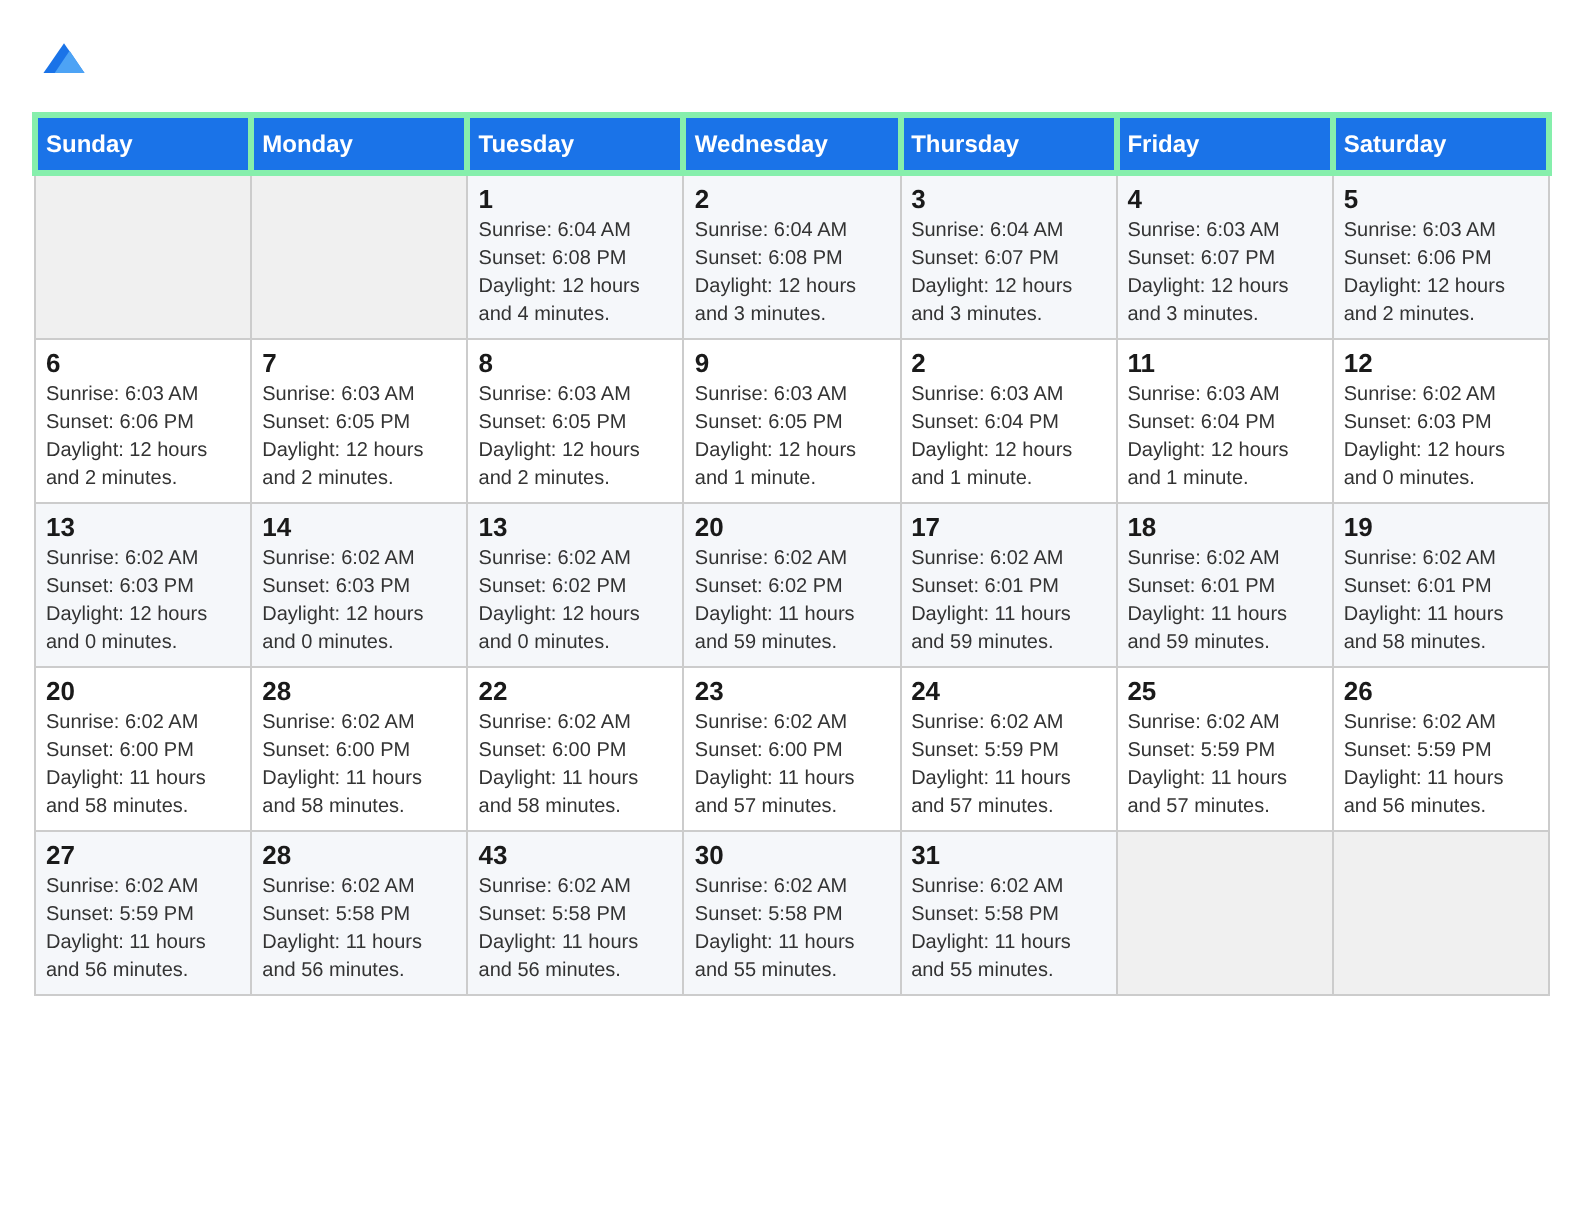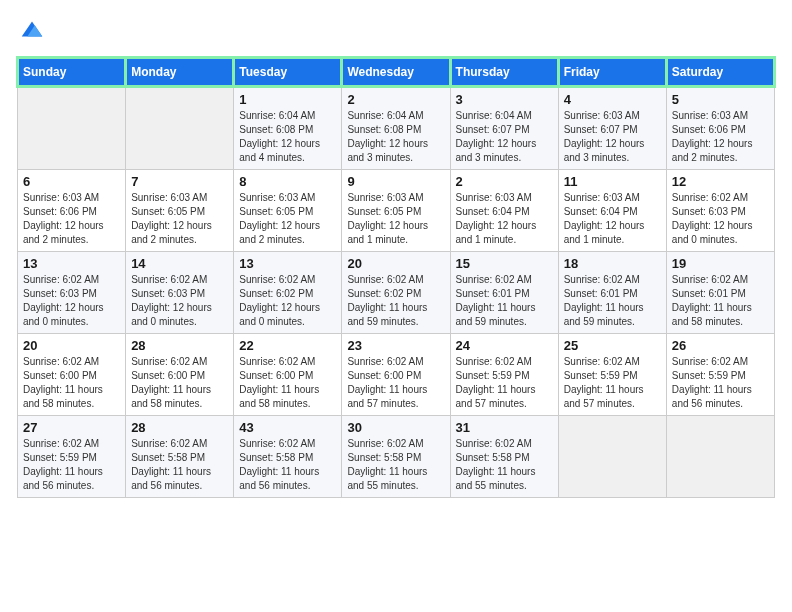--- a/index.html
+++ b/index.html
@@ -223,21 +223,21 @@
 Sunset: 6:02 PM
 Daylight: 12 hours and 0 minutes.</div>
         </td>
         <td>
           <div class="day-number">20</div>
           <div class="day-info" style="white-space: pre-line;">Sunrise: 6:02 AM
 Sunset: 6:02 PM
 Daylight: 11 hours and 59 minutes.</div>
         </td>
         <td>
-          <div class="day-number">15</div>
+          <div class="day-number">17</div>
           <div class="day-info" style="white-space: pre-line;">Sunrise: 6:02 AM
 Sunset: 6:01 PM
 Daylight: 11 hours and 59 minutes.</div>
         </td>
         <td>
           <div class="day-number">18</div>
           <div class="day-info" style="white-space: pre-line;">Sunrise: 6:02 AM
 Sunset: 6:01 PM
 Daylight: 11 hours and 59 minutes.</div>
         </td>

